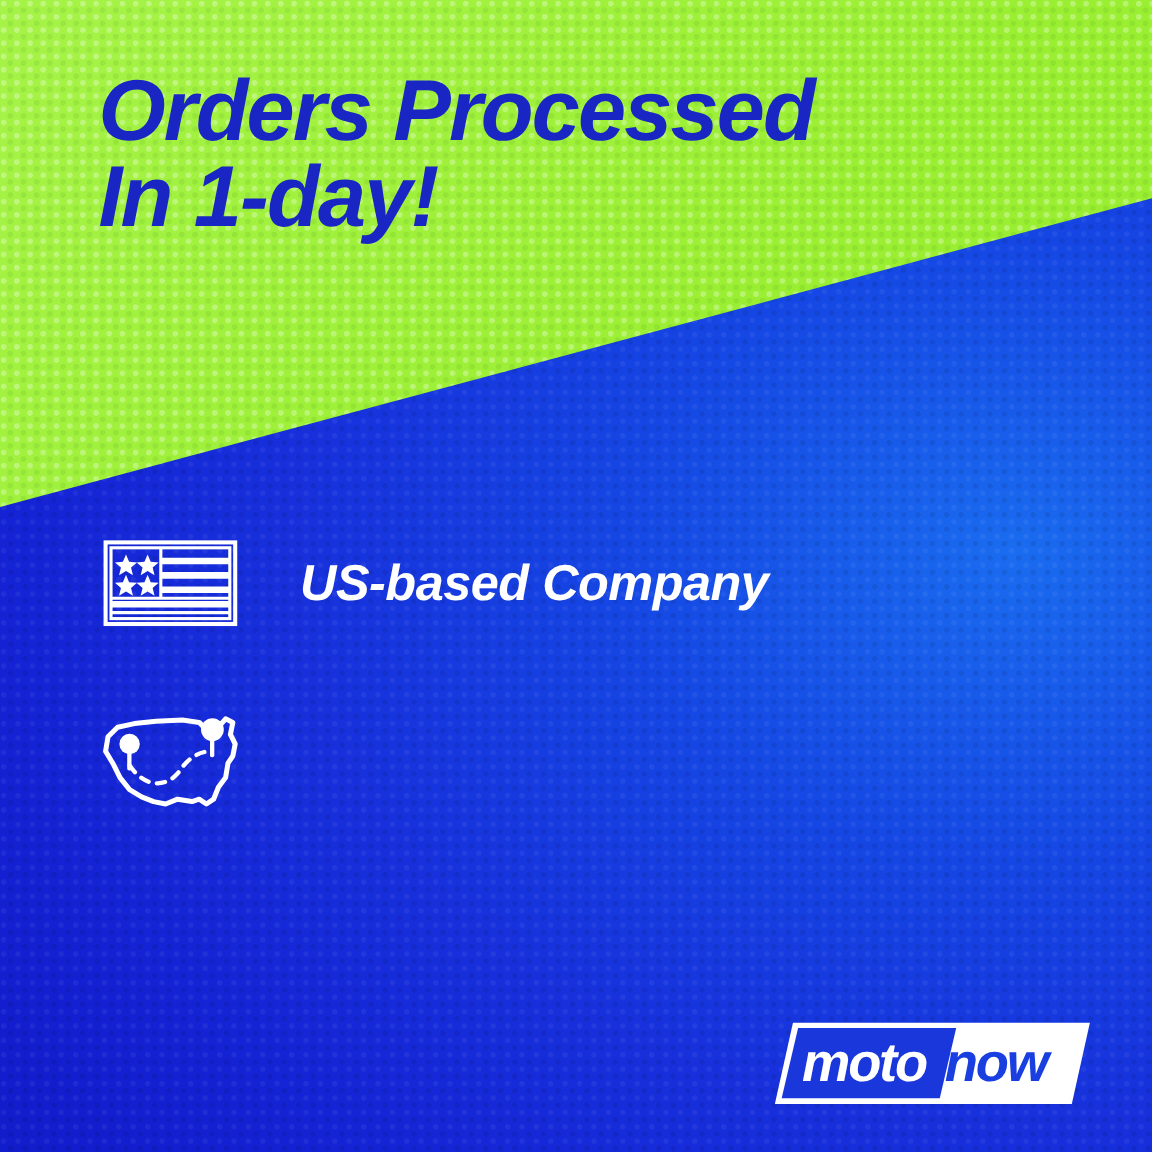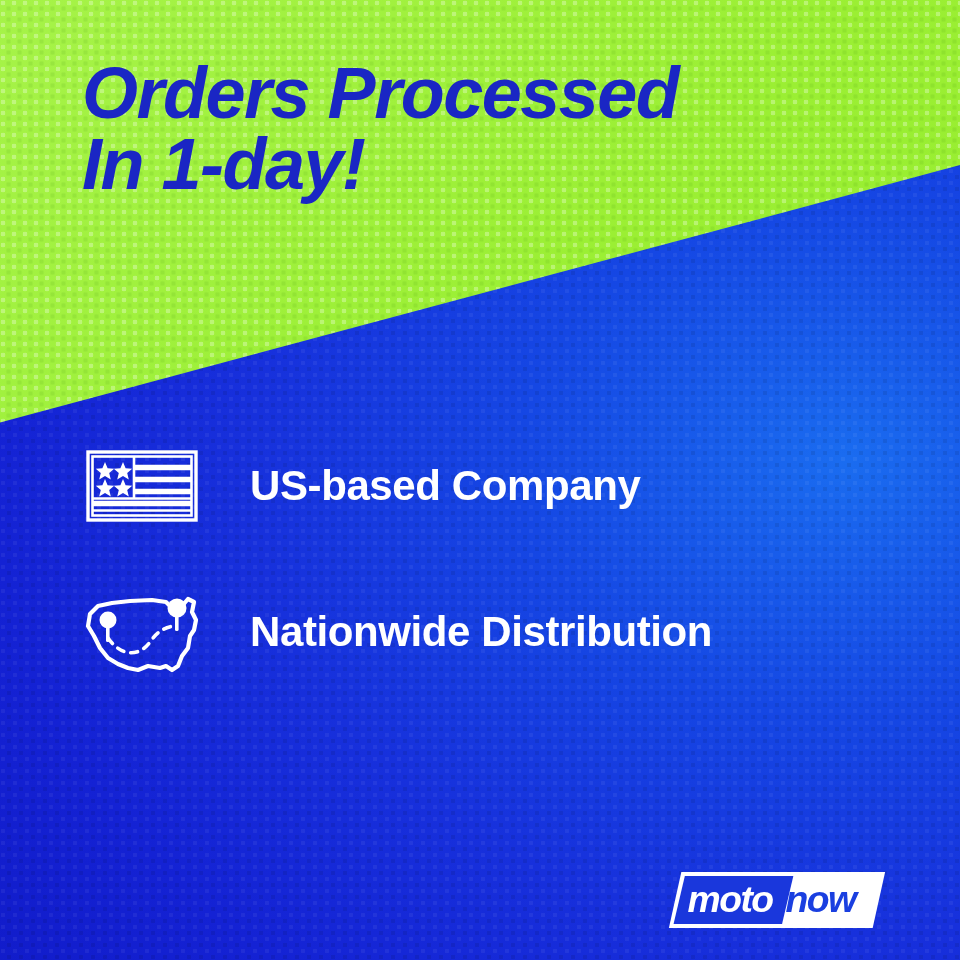--- a/index.html
+++ b/index.html
@@ -85,33 +85,34 @@
     height: 96px;
   }
   .feature-icon svg { display: block; width: 100%; height: 100%; }
   .feature-label {
     position: absolute;
     left: 178px;
     top: 10px;
     color: #ffffff;
     font-size: 42px;
     font-weight: 700;
+    font-style: italic;
     letter-spacing: -0.4px;
     line-height: 72px;
     white-space: nowrap;
     text-align: center;
   }
 
   
   .logo {
     position: absolute;
     left: 638px;
-    top: 872px;
+    top: 852px;
     width: 278px;
-    height: 56px;
+    height: 68px;
   }
   .logo svg { display: block; width: 100%; height: 100%; }
 </style>
 </head>
 <body>
 
 <div id="stage">
 
   <div class="bg-blue"></div>
   <div class="bg-blue-dots"></div>
@@ -164,21 +165,20 @@
             <circle cx="30" cy="34" r="8.5"></circle>
             <rect x="28" y="38" width="3.6" height="18" rx="1.6"></rect>
           </g>
 
           <g fill="#ffffff">
             <circle cx="99" cy="22" r="9.5"></circle>
             <rect x="97" y="27" width="3.6" height="18" rx="1.6"></rect>
           </g>
         </svg>
       </span>
-      <span class="feature-label">Nationwide Distribution</span>
     </div>
   </div>
 
   <div class="logo">
     <svg viewBox="0 0 278 72" xmlns="http://www.w3.org/2000/svg">
 
       <polygon points="16,0 278,0 262,72 0,72" fill="#ffffff"></polygon>
 
       <polygon points="20.5,5 272,5 257.5,67 6,67" fill="#ffffff"></polygon>
 

